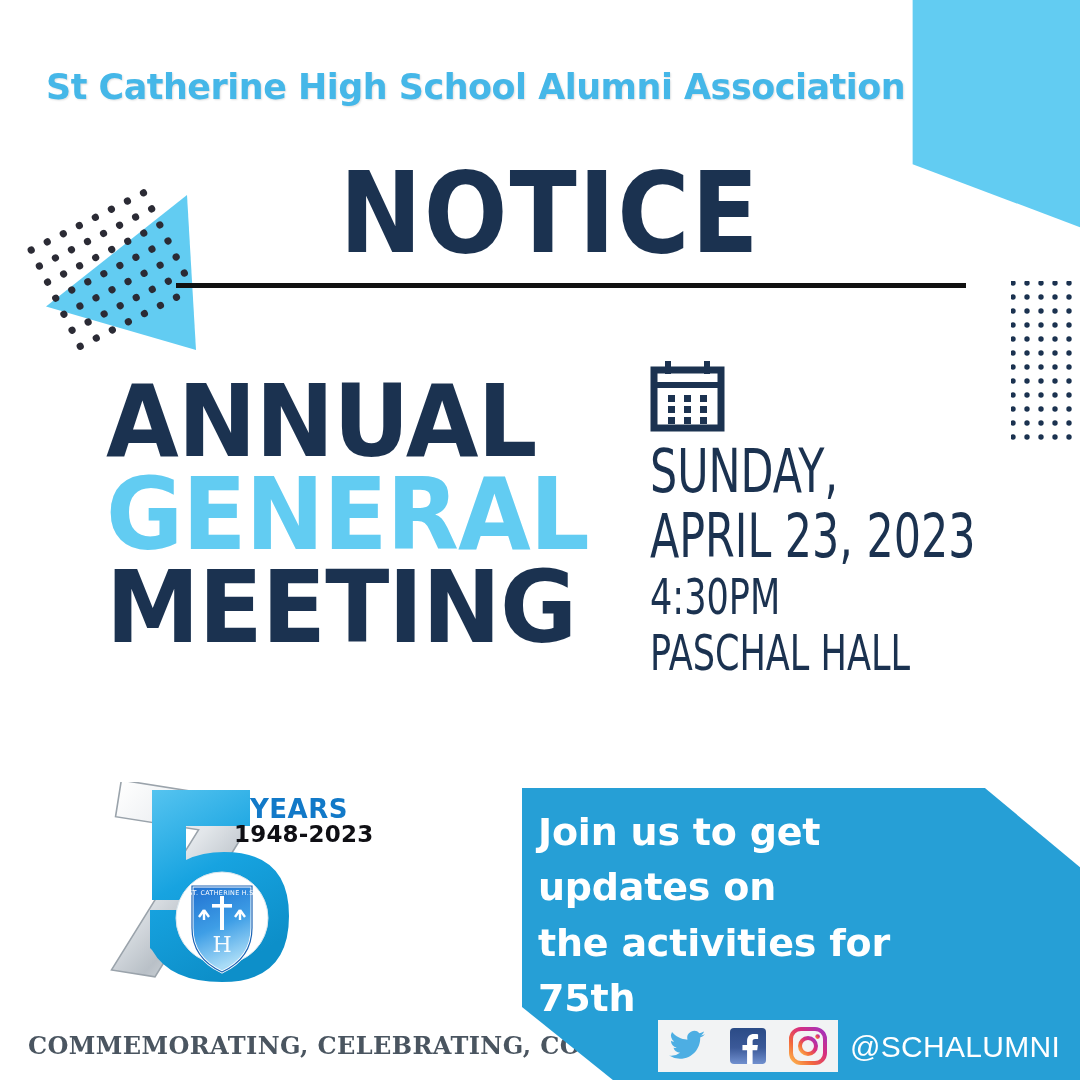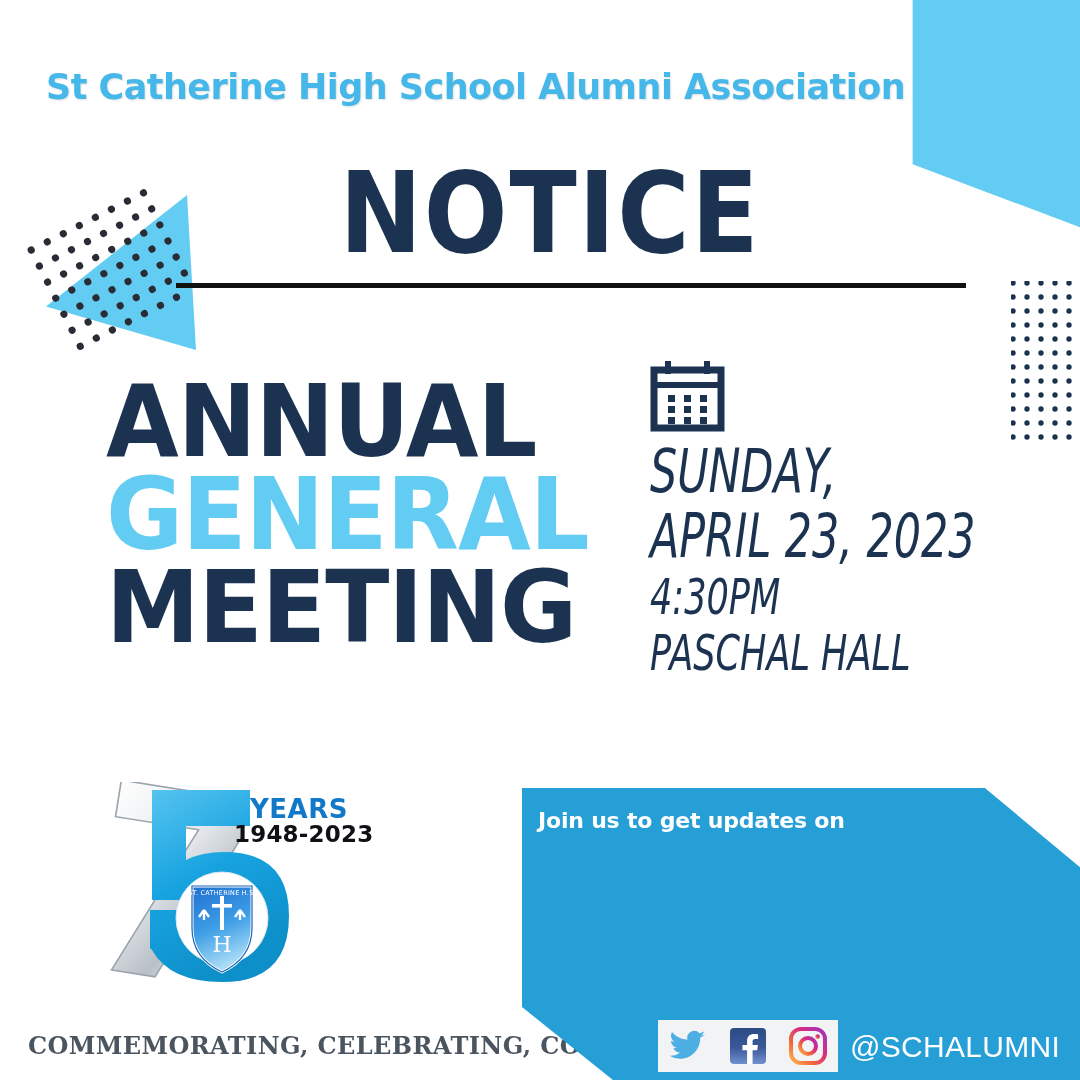--- a/index.html
+++ b/index.html
@@ -112,21 +112,20 @@
   }
   .hl-1 { color: #1B3250; display: block; }
   .hl-2 { color: #62CCF2; display: block; }
   .hl-3 { color: #1B3250; display: block; }
 
   
   .date-block {
     position: absolute;
     left: 640px;
     top: 360px;
-    font-style: italic;
   }
   .cal-icon { width: 75px; height: 72px; display: block; }
   .date-lines {
     margin-top: 6px;
     font-family: "DejaVu Sans Condensed", "Liberation Sans Narrow", "Liberation Sans", sans-serif;
     color: #1B3250;
     font-weight: normal;
     transform: scaleX(0.78);
     transform-origin: left top;
   }
@@ -166,21 +165,21 @@
     background: #269FD6;
     clip-path: polygon(0 0, 81.5% 0, 100% 30%, 100% 100%, 16% 100%, 0 75%);
   }
   .cta-text {
     position: absolute;
     left: 528px;
     top: 805px;
     width: 450px;
     font-family: "DejaVu Sans", sans-serif;
     font-weight: bold;
-    font-size: 22px;
+    font-size: 38px;
     line-height: 1.46;
     color: #ffffff;
     letter-spacing: -0.2px;
   }
   .cta-text span { display: block; }
 
   .social-strip {
     position: absolute;
     left: 648px;
     top: 1020px;
@@ -438,20 +437,21 @@
         <text x="118" y="113" font-family="DejaVu Sans, sans-serif" font-size="6.4" fill="#ffffff" text-anchor="middle" letter-spacing="0.3">ST. CATHERINE H.S.</text>
       </g>
     </svg>
   </div>
 
   <div class="tagline">COMMEMORATING, CELEBRATING, CONQUERING...</div>
 
   <div class="cta-panel"></div>
   <div class="cta-text">
     <span>Join us to get updates on</span>
+    <span>the activities for 75th</span>
   </div>
 
   <div class="social-strip">
     <svg class="social-icon" viewBox="0 0 40 40">
       <path d="M37 8.3c-1.3.6-2.7 1-4.1 1.2 1.5-.9 2.6-2.3 3.1-4-1.4.8-2.9 1.4-4.5 1.7a7.1 7.1 0 0 0-12.1 6.5C13 13.4 7.6 10.5 4 6.1a7.1 7.1 0 0 0 2.2 9.5c-1.2 0-2.3-.35-3.2-.9v.1c0 3.4 2.4 6.3 5.7 6.9-.6.2-1.2.25-1.9.25-.45 0-.9-.05-1.35-.13a7.1 7.1 0 0 0 6.6 4.9A14.3 14.3 0 0 1 1 29.6a20.2 20.2 0 0 0 10.9 3.2c13.1 0 20.3-10.9 20.3-20.3v-.9A14.5 14.5 0 0 0 37 8.3z" fill="#4DAEE3"></path>
     </svg>
     <svg class="social-icon" viewBox="0 0 40 40">
       <defs>
         <linearGradient id="fbg" x1="0" y1="0" x2="0" y2="1">
           <stop offset="0%" stop-color="#2b4b86"></stop>

